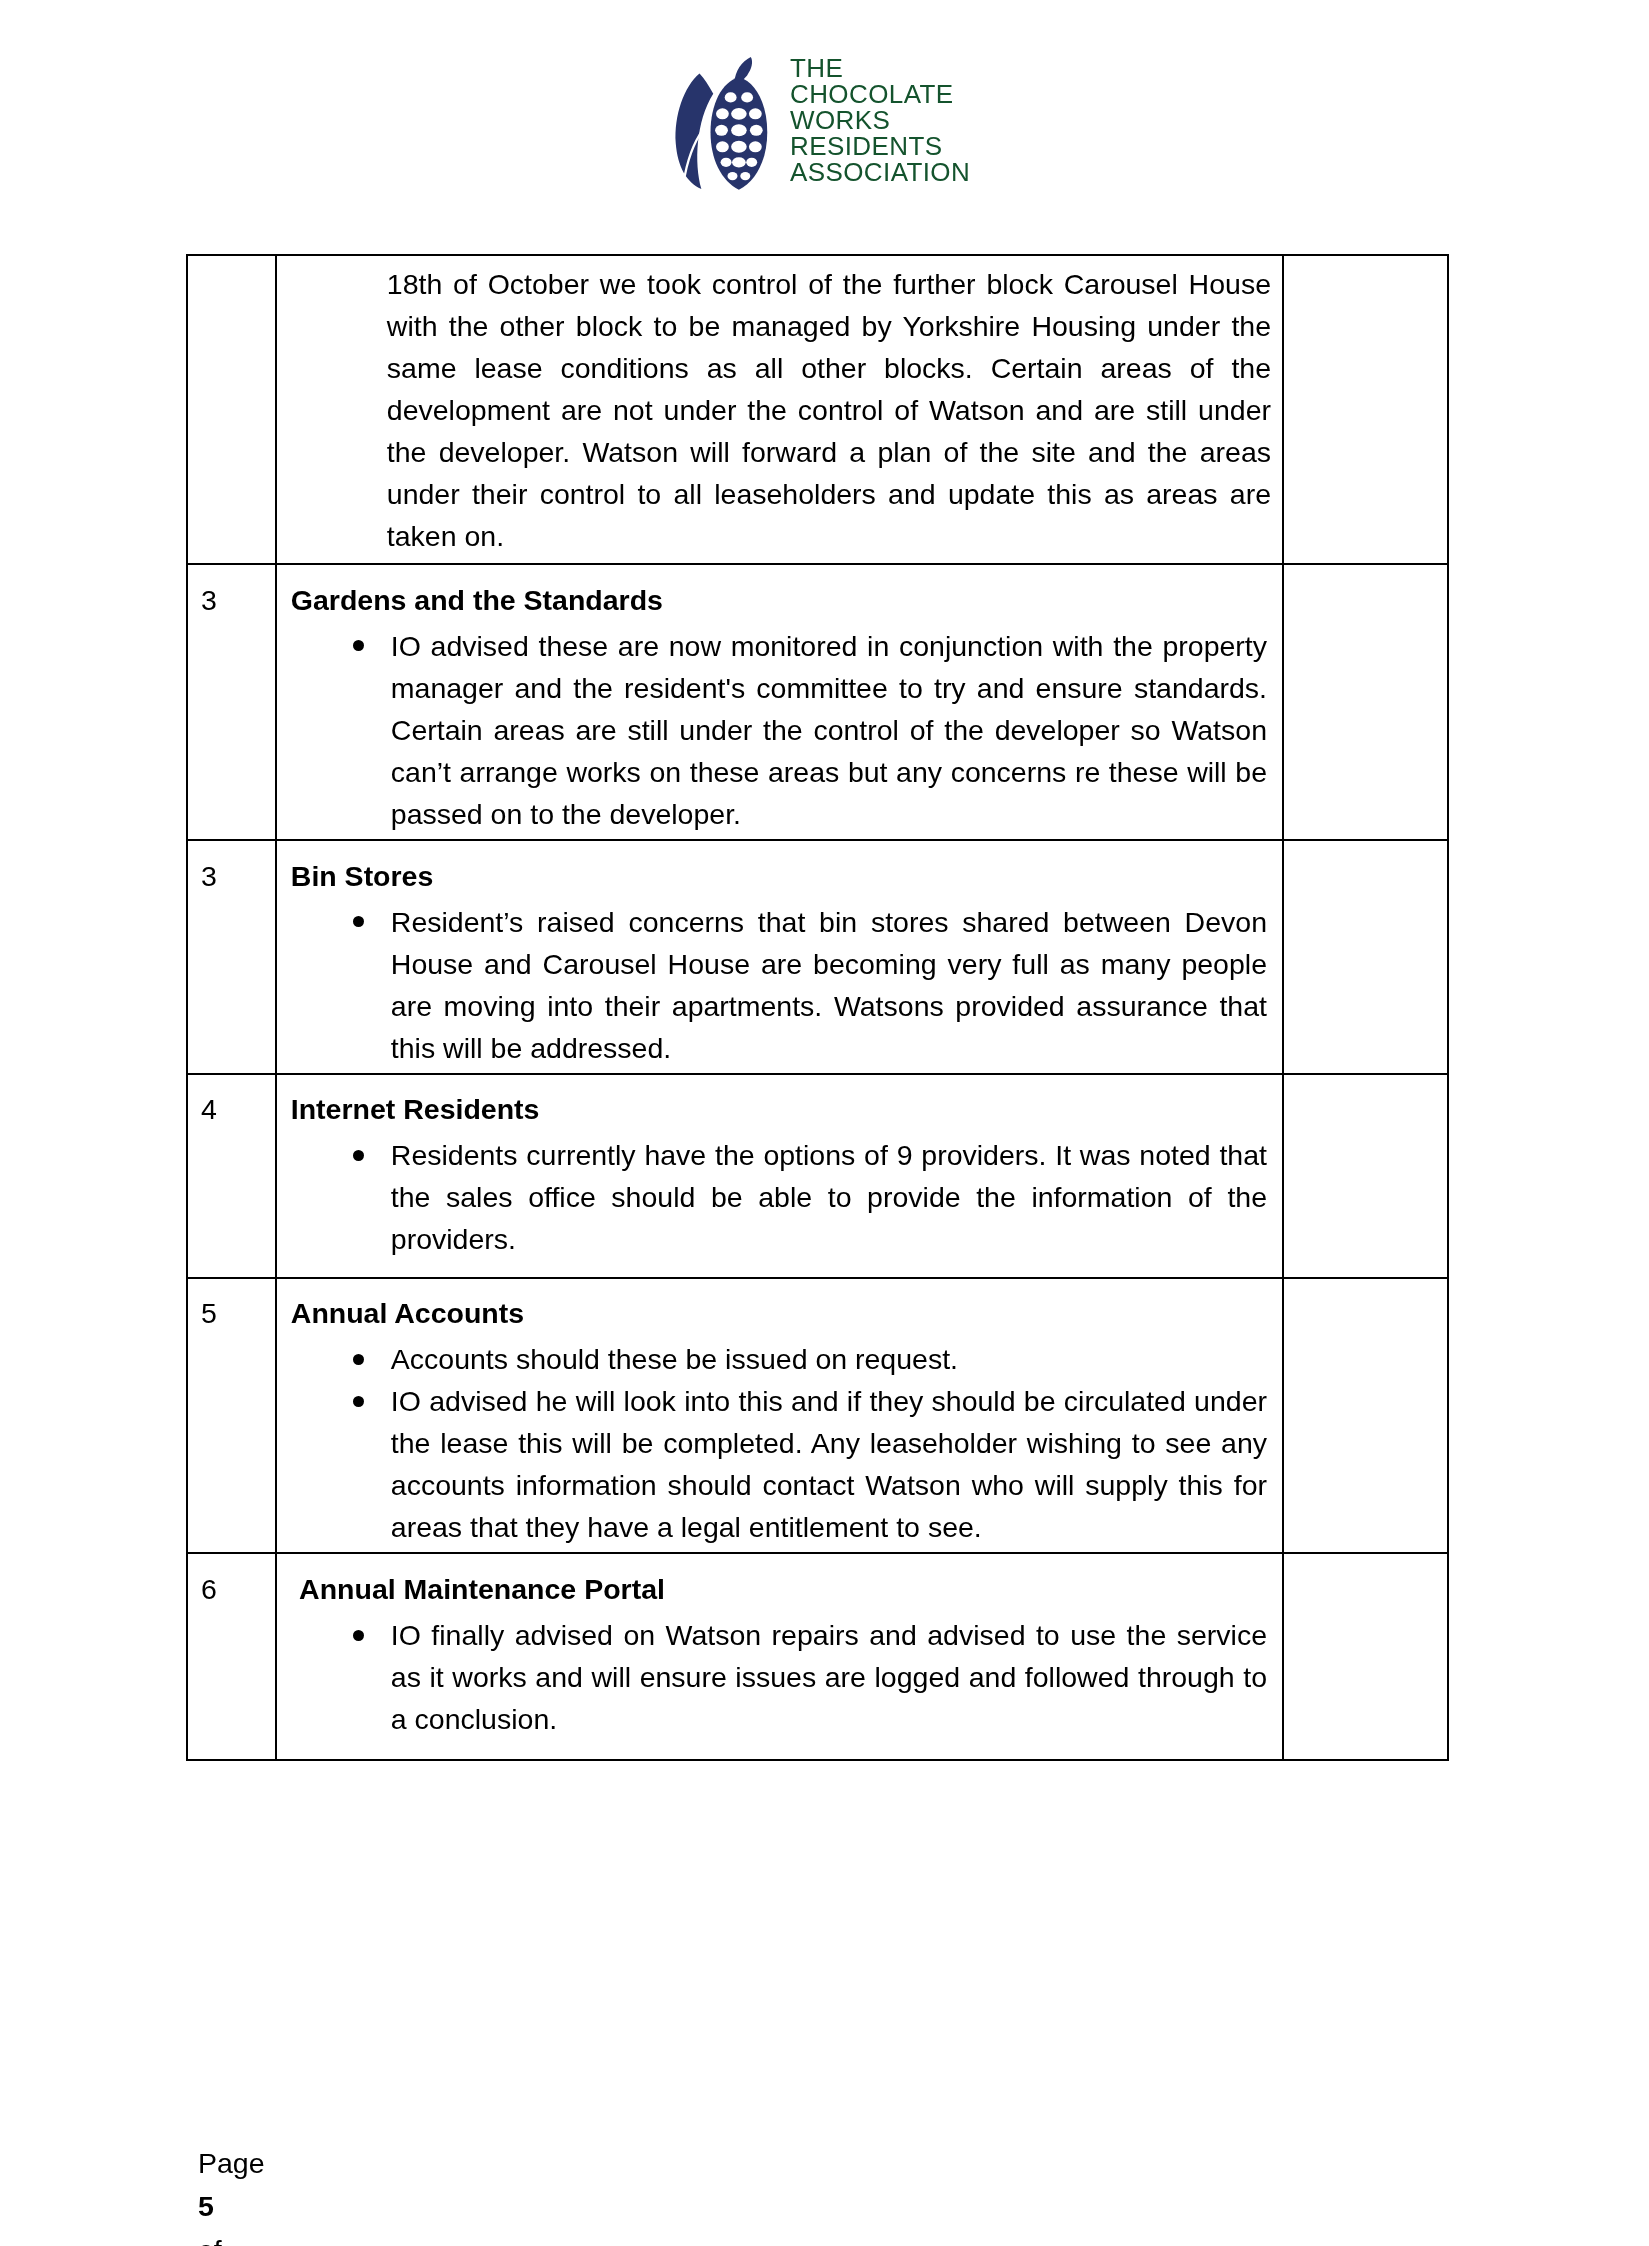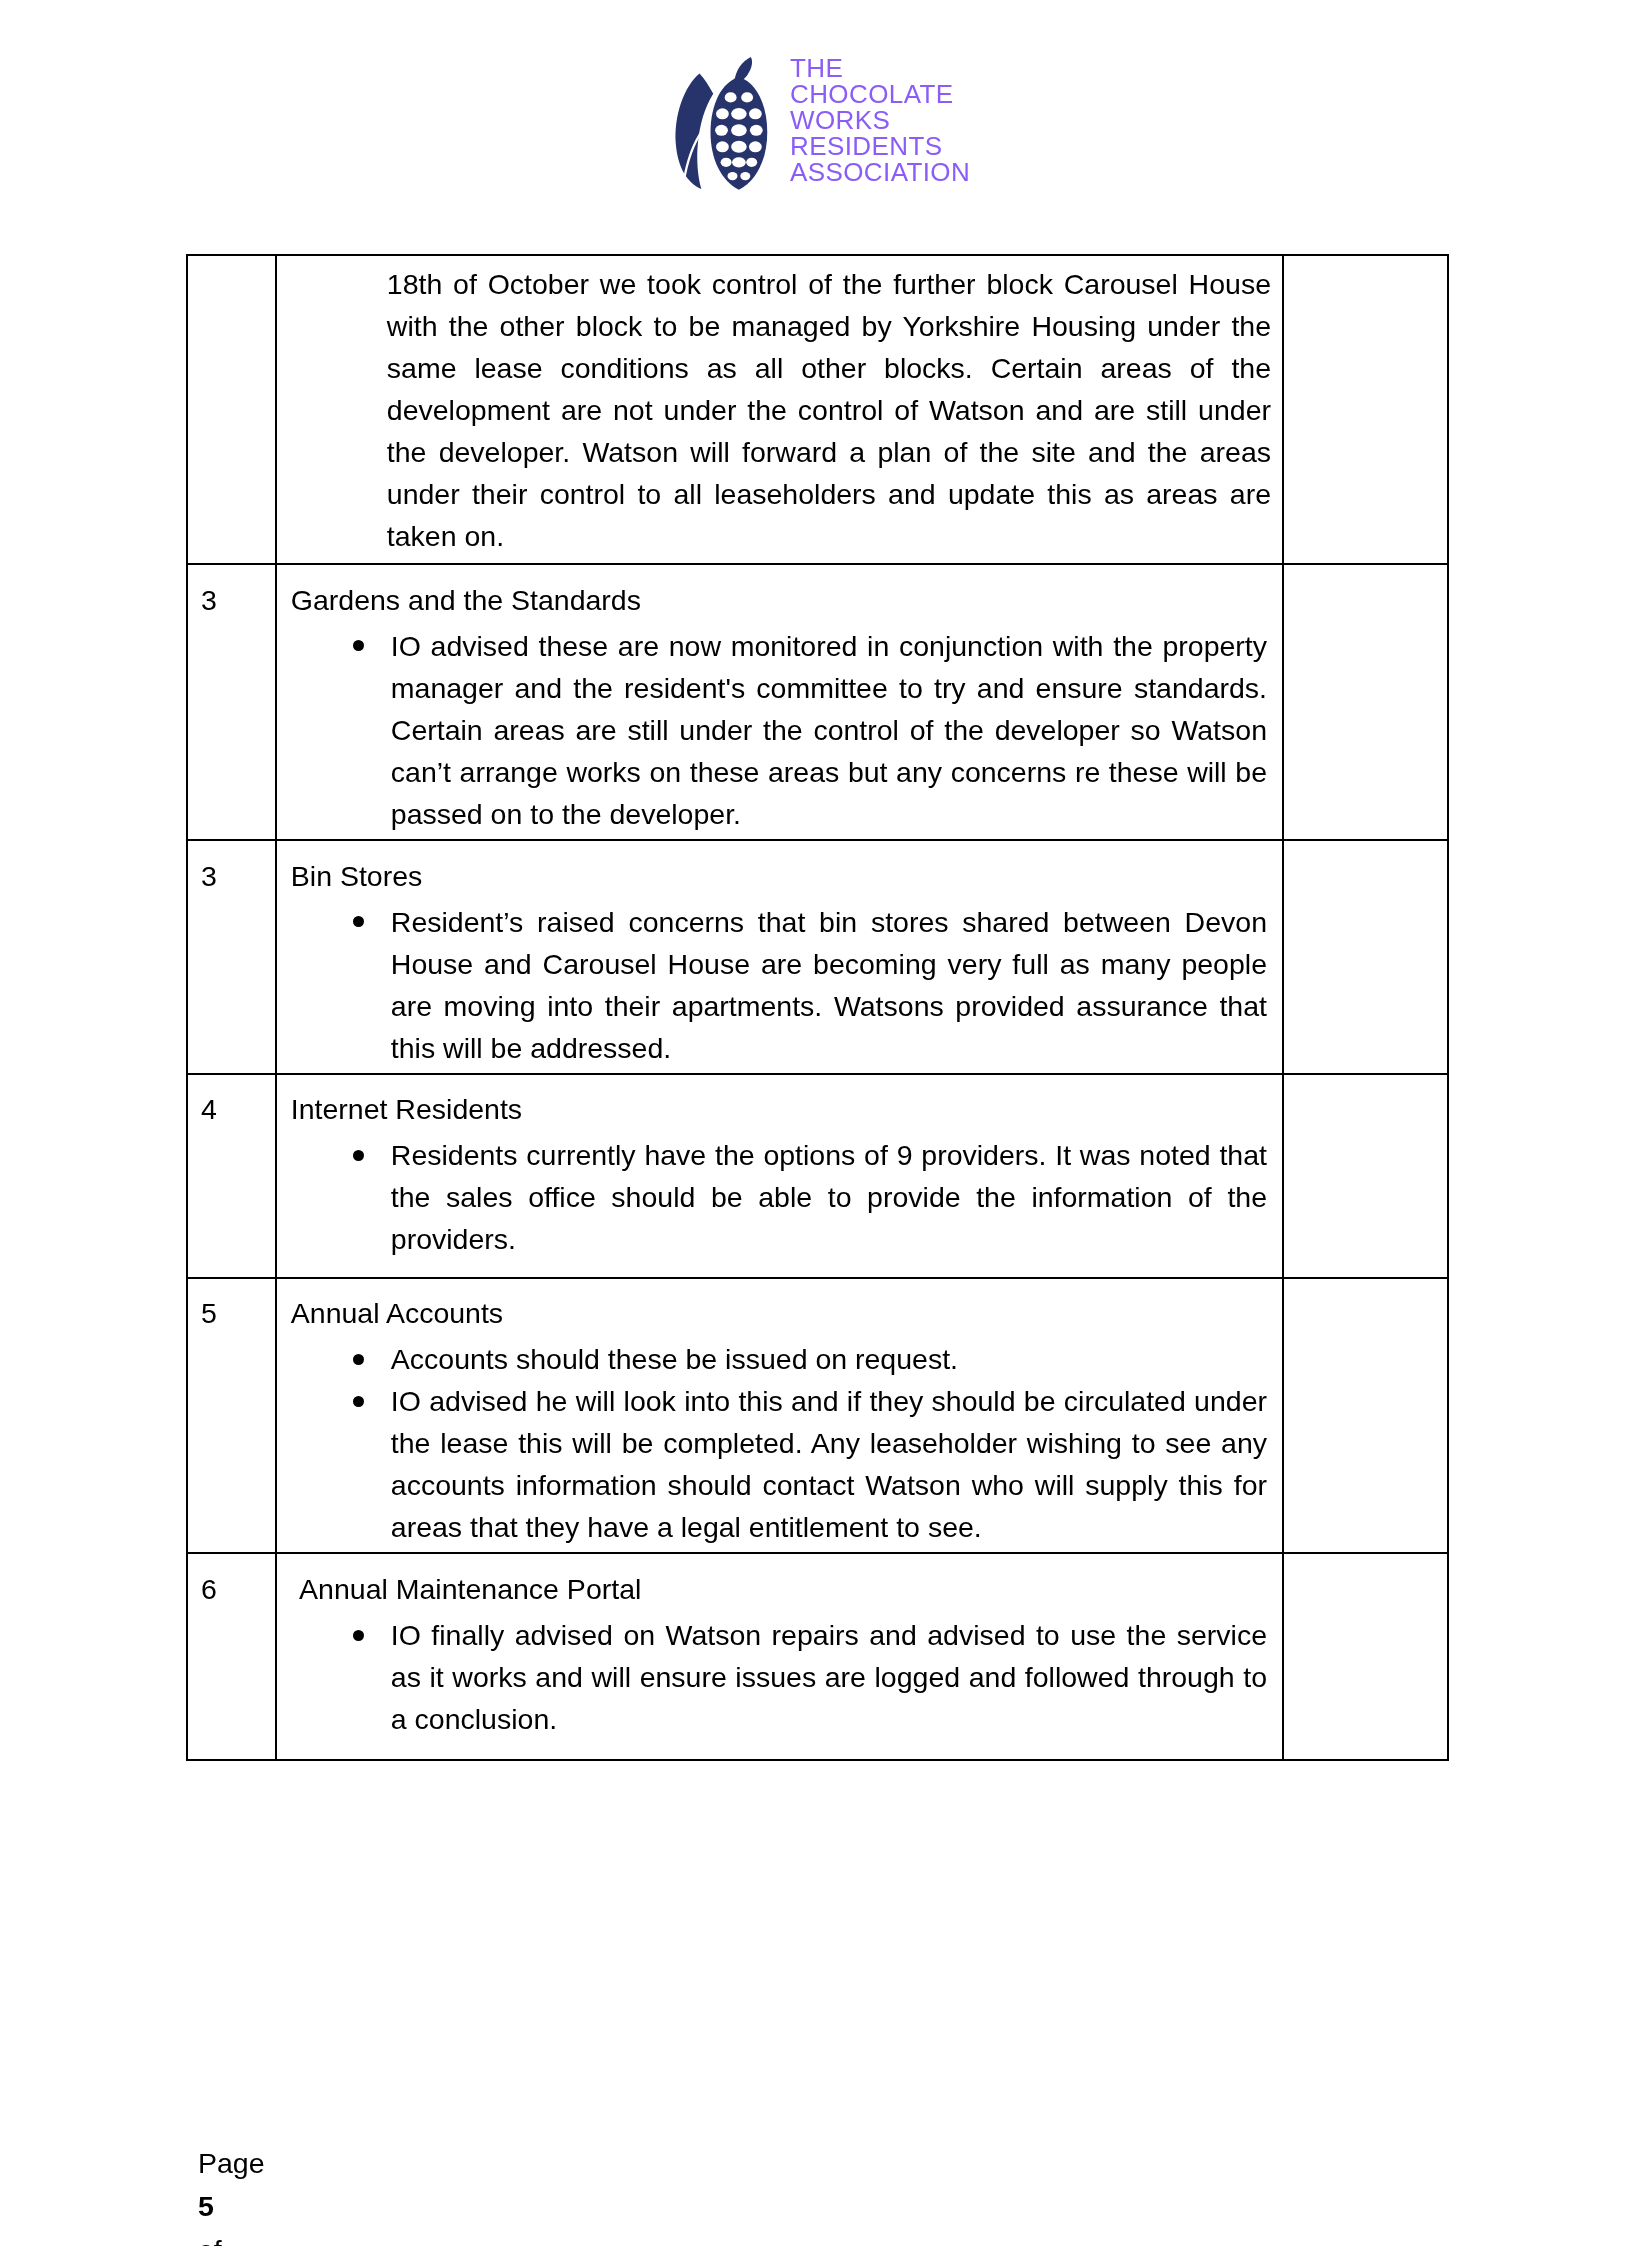--- a/index.html
+++ b/index.html
@@ -54,21 +54,21 @@
   tr.r2 { height: 225px; }
   tr.r3 { height: 204px; }
   tr.r4 { height: 264px; }
   tr.r5 { height: 207px; }
 
   td.num { padding: 13.8px 0 0 13px; }
   td.body { padding: 13.8px 11px 0 13.8px; }
   td.action { padding: 0; }
   tr.r0 td.body { padding-top: 7.3px; }
 
-  .heading { margin: 0; font-size: 28.5px; font-weight: normal; line-height: 42px; }
+  .heading { margin: 0; font-size: 28.5px; font-weight: bold; line-height: 42px; }
   tr.r5 .heading { padding-left: 8.3px; }
 
   ul.bullets { margin: 4px; padding: 0; list-style: none; }
   ul.bullets li {
     position: relative;
     padding-left: 96px;
     text-align: justify;
   }
   ul.bullets li::before {
     content: "";
@@ -128,21 +128,21 @@
         <ellipse cx="54" cy="102" rx="7" ry="6"></ellipse>
           <ellipse cx="72" cy="102" rx="8.5" ry="6.5"></ellipse>
           <ellipse cx="90" cy="102" rx="7" ry="6"></ellipse>
         <ellipse cx="58" cy="119" rx="6" ry="5"></ellipse>
           <ellipse cx="72" cy="119" rx="7.5" ry="5.5"></ellipse>
           <ellipse cx="86" cy="119" rx="6" ry="5"></ellipse>
         <ellipse cx="65" cy="134" rx="5.5" ry="4.5"></ellipse>
           <ellipse cx="79" cy="134" rx="5.5" ry="4.5"></ellipse>
       </g>
     </svg>
-    <div class="logo-text" style="color:#8b5cf6">
+    <div class="logo-text" style="color:#14532d">
       <div>THE</div>
       <div>CHOCOLATE</div>
       <div>WORKS</div>
       <div>RESIDENTS</div>
       <div>ASSOCIATION</div>
     </div>
   </div>
 
   <table class="minutes">
     <colgroup>

